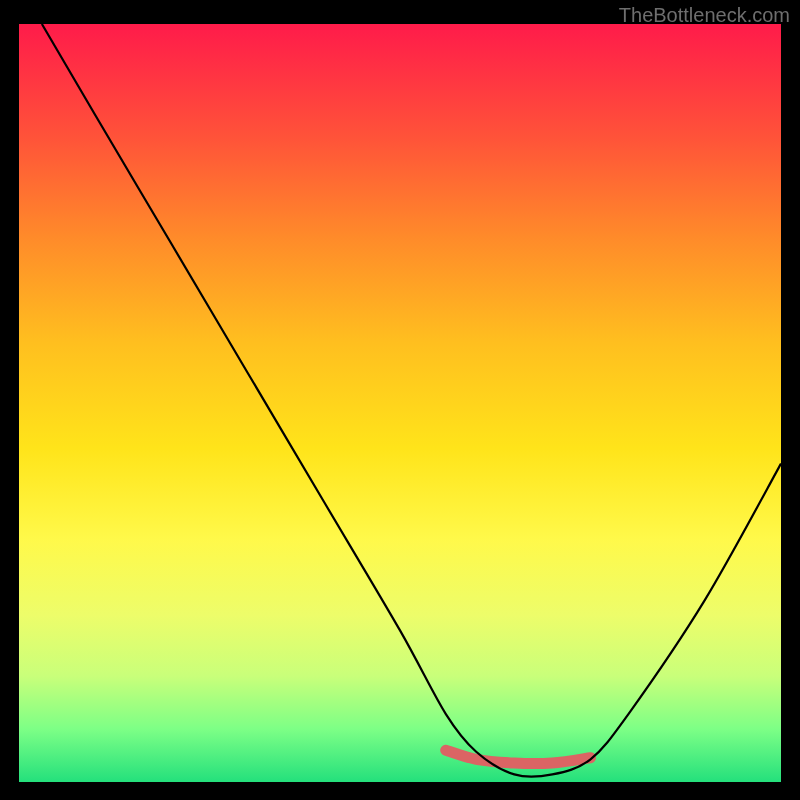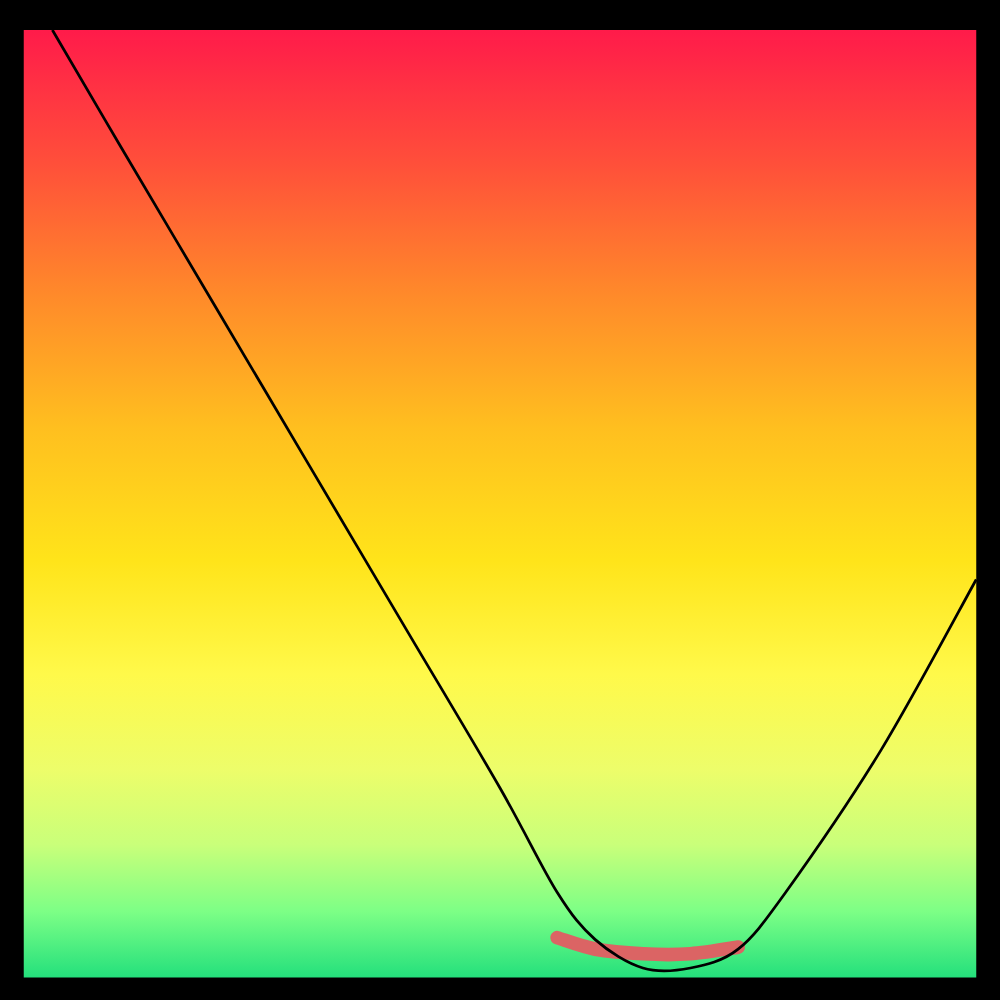--- a/index.html
+++ b/index.html
@@ -60,20 +60,21 @@
   .black-curve {
     stroke: #000;
     stroke-width: 2.2;
     fill: none;
   }
 </style>
 </head>
 <body>
 
 <div class="stage">
+  <div class="watermark">TheBottleneck.com</div>
 
   <div class="plot-area">
     <svg class="curve" viewBox="0 0 762 758" preserveAspectRatio="none">
       <path id="optimal-path" class="optimal" d="M426.7 726.2 C431.6 727.6, 446.2 733.2, 457.2 735.3 C468.2 737.3, 483.1 738.4, 495.3 739.0 C507.5 739.7, 521.2 739.9, 533.4 739.0 C545.6 738.2, 565.4 734.6, 571.5 733.7"></path>
       <path id="curve-path" class="black-curve" d="M22.9 0.0 C31.4 14.6, 55.5 55.8, 76.2 91.0 C96.9 126.1, 128.0 178.6, 152.4 219.8 C176.8 261.1, 204.2 307.4, 228.6 348.7 C253.0 389.9, 280.4 436.3, 304.8 477.5 C329.2 518.8, 361.5 572.4, 381.0 606.4 C400.5 640.4, 414.5 670.4, 426.7 689.8 C438.9 709.2, 446.2 718.0, 457.2 727.7 C468.2 737.4, 483.1 746.8, 495.3 750.4 C507.5 754.1, 521.2 752.8, 533.4 750.4 C545.6 748.0, 559.3 745.0, 571.5 735.3 C583.7 725.6, 591.3 715.2, 609.6 689.8 C627.9 664.3, 661.4 616.1, 685.8 576.1 C710.2 536.1, 749.8 461.5, 762.0 439.6"></path>
     </svg>
   </div>
 </div>
 
 </body></html>

